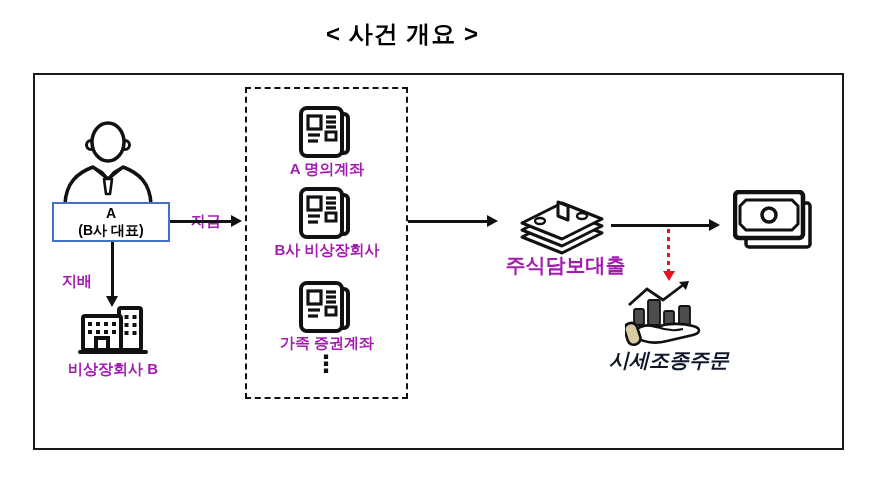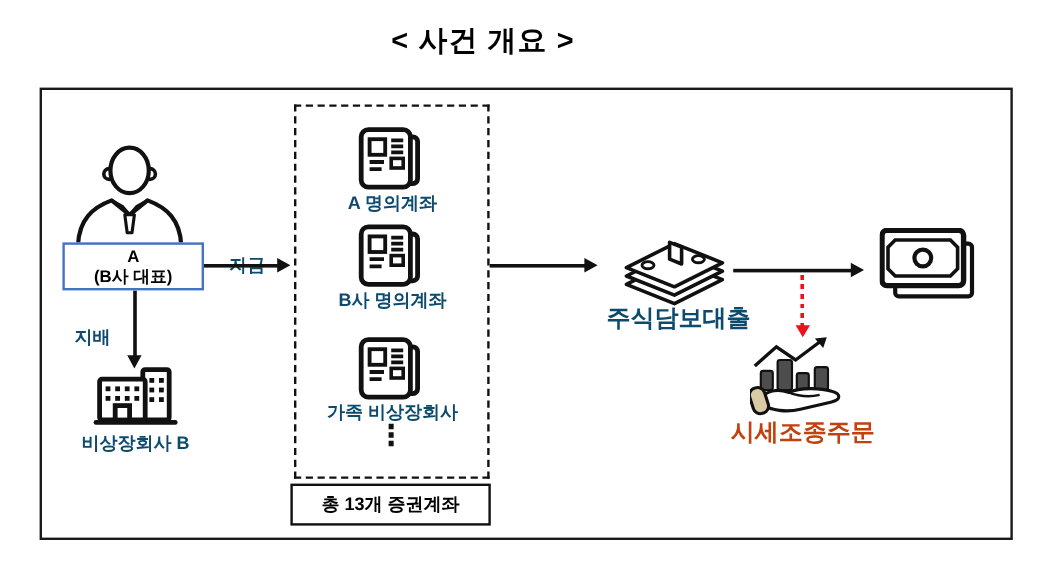--- a/index.html
+++ b/index.html
@@ -2,23 +2,23 @@
 <html><head>
 <meta charset="utf-8">
 <style>
   html,body{margin:0;padding:0;background:#ffffff;}
   body{font-family:"Liberation Sans","DejaVu Sans",sans-serif;}
   .canvas{position:relative;width:882px;height:484px;background:#fff;overflow:hidden;}
   .title{position:absolute;left:0;top:18px;width:805px;text-align:center;
          font-size:24px;font-weight:bold;color:#000;letter-spacing:1px;}
   .frame{position:absolute;left:33px;top:73px;width:811px;height:377px;
          border:2px solid #1a1a1a;box-sizing:border-box;}
-  .lbl{position:absolute;font-weight:bold;color:#0c4a6e;text-align:center;font-size:15px;}
+  .lbl{position:absolute;font-weight:bold;color:#a21caf;text-align:center;font-size:15px;}
   .lbl-lg{font-size:20px;}
-  .red-lbl{color:#c2410c;}
+  .red-lbl{color:#0f172a;font-style:italic;}
   .person-box{position:absolute;left:52px;top:202px;width:118px;height:40px;
       border:2px solid #4472c4;background:#fff;box-sizing:border-box;
       display:flex;flex-direction:column;align-items:center;justify-content:center;
       font-size:14px;font-weight:bold;line-height:1.2;z-index:2;}
   .dashed-box{position:absolute;left:245px;top:87px;width:163px;height:312px;
       border:2.5px dashed #111;box-sizing:border-box;}
   .total-box{position:absolute;left:242px;top:403px;width:167px;height:35px;
       border:2px solid #111;background:#fff;box-sizing:border-box;
       display:flex;align-items:center;justify-content:center;font-size:15px;font-weight:bold;}
   .hline{position:absolute;height:2.5px;background:#111;}
@@ -108,40 +108,37 @@
     <rect x="38" y="9" width="12" height="39" rx="4" fill="#fff" stroke="#111" stroke-width="4"></rect>
     <rect x="3" y="3" width="41" height="48" rx="6" fill="#fff" stroke="#111" stroke-width="4"></rect>
     <rect x="10" y="11" width="13" height="13" fill="none" stroke="#111" stroke-width="3.2"></rect>
     <line x1="28" y1="12" x2="38" y2="12" stroke="#111" stroke-width="3.2"></line>
     <line x1="28" y1="17" x2="38" y2="17" stroke="#111" stroke-width="3.2"></line>
     <line x1="28" y1="22" x2="38" y2="22" stroke="#111" stroke-width="3.2"></line>
     <rect x="28" y="27" width="10" height="8" fill="none" stroke="#111" stroke-width="3"></rect>
     <line x1="10" y1="30" x2="22" y2="30" stroke="#111" stroke-width="3.2"></line>
     <line x1="10" y1="36" x2="20" y2="36" stroke="#111" stroke-width="3.2"></line>
   </svg>
-  <div class="lbl" style="left:246px;top:241px;width:162px;">B사 명의계좌</div>
+  <div class="lbl" style="left:246px;top:241px;width:162px;">B사 비상장회사</div>
 
   <svg style="left:298px;top:280px;" width="56" height="54" viewBox="0 0 56 54">
     <rect x="38" y="9" width="12" height="39" rx="4" fill="#fff" stroke="#111" stroke-width="4"></rect>
     <rect x="3" y="3" width="41" height="48" rx="6" fill="#fff" stroke="#111" stroke-width="4"></rect>
     <rect x="10" y="11" width="13" height="13" fill="none" stroke="#111" stroke-width="3.2"></rect>
     <line x1="28" y1="12" x2="38" y2="12" stroke="#111" stroke-width="3.2"></line>
     <line x1="28" y1="17" x2="38" y2="17" stroke="#111" stroke-width="3.2"></line>
     <line x1="28" y1="22" x2="38" y2="22" stroke="#111" stroke-width="3.2"></line>
     <rect x="28" y="27" width="10" height="8" fill="none" stroke="#111" stroke-width="3"></rect>
     <line x1="10" y1="30" x2="22" y2="30" stroke="#111" stroke-width="3.2"></line>
     <line x1="10" y1="36" x2="20" y2="36" stroke="#111" stroke-width="3.2"></line>
   </svg>
-  <div class="lbl" style="left:246px;top:334px;width:162px;">가족 비상장회사</div>
+  <div class="lbl" style="left:246px;top:334px;width:162px;">가족 증권계좌</div>
 
   <div class="ellipsis">⋮</div>
 
-  <div class="total-box">
-    <span>총 13개 증권계좌</span>
-  </div>
 
   <div class="hline" style="left:408px;top:220px;width:81px;"></div>
   <div class="head-right" style="left:487px;top:215px;"></div>
 
   <svg style="left:516px;top:189px;" width="92" height="68" viewBox="0 0 92 68">
     <polygon points="6,48 46,64 86,44 46,28" fill="#fff" stroke="#111" stroke-width="3" stroke-linejoin="round"></polygon>
     <polygon points="6,41 46,57 86,37 46,21" fill="#fff" stroke="#111" stroke-width="3" stroke-linejoin="round"></polygon>
     <polygon points="6,34 46,50 86,30 46,14" fill="#fff" stroke="#111" stroke-width="3" stroke-linejoin="round"></polygon>
     <polygon points="42,13 52,17 52,31 42,27" fill="#fff" stroke="#111" stroke-width="3" stroke-linejoin="round"></polygon>
     <ellipse cx="24" cy="32" rx="5" ry="3" fill="none" stroke="#111" stroke-width="2.4"></ellipse>

